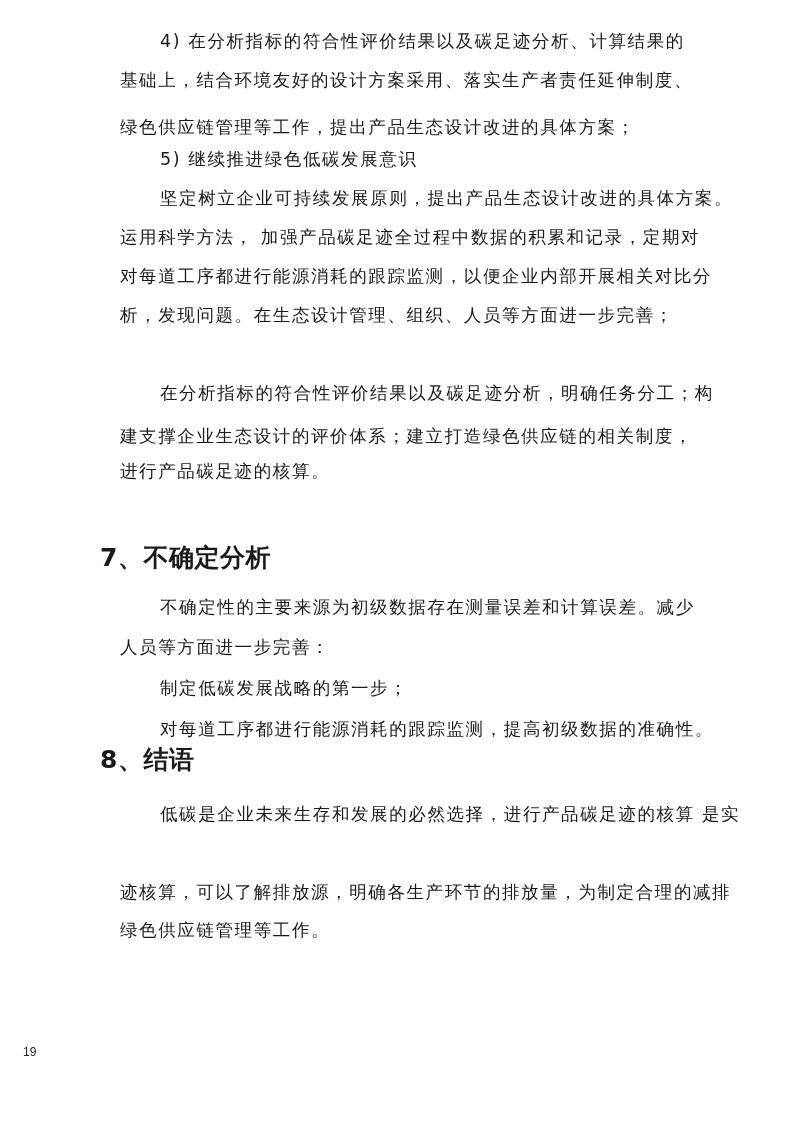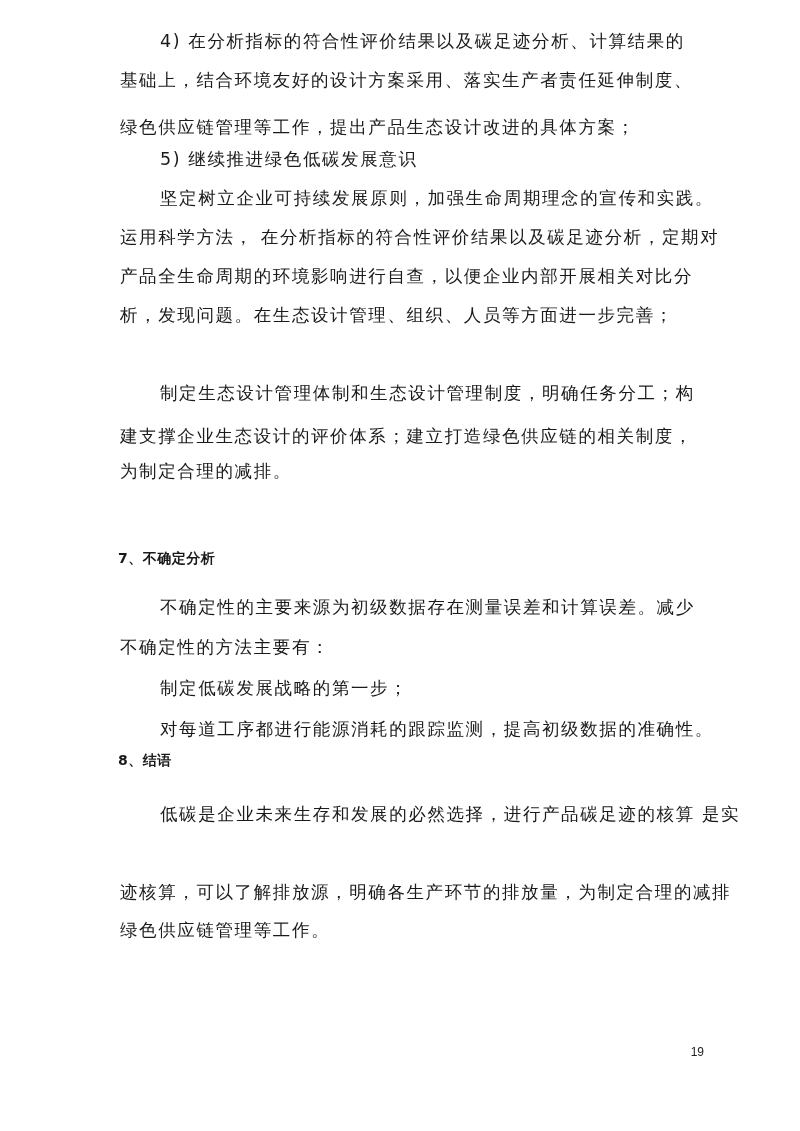--- a/index.html
+++ b/index.html
@@ -2,47 +2,47 @@
 <html><head>
 <meta charset="utf-8">
 <style>
   html, body { margin: 0; padding: 0; background: #ffffff; }
   body { width: 800px; height: 1131px; position: relative; overflow: hidden;
          font-family: "DejaVu Sans", "Liberation Sans", sans-serif; color: #1a1a1a; }
   .page { position: absolute; left: 0; top: 0; width: 800px; height: 1131px; background: #fff; }
   .line { position: absolute; left: 120px; width: 580px; font-size: 17.5px; line-height: 22px;
           white-space: nowrap; letter-spacing: 1.6px; }
   .indent { left: 160px; width: 540px; }
-  .heading { position: absolute; left: 118px; font-size: 14px; font-weight: bold; line-height: 24px;
+  .heading { position: absolute; left: 100px; font-size: 25px; font-weight: bold; line-height: 24px;
              white-space: nowrap; letter-spacing: 0.5px; }
-  .page-number { position: absolute; left: 0; width: 704px; top: 1045px; text-align: right;
-                 font-family: "Liberation Sans", sans-serif; font-size: 12px; color: #222; }
+  .page-number { position: absolute; left: 0; width: 704px; top: 1045px; text-align: left;
+                 font-family: "Liberation Sans", sans-serif; font-size: 12px; color: #222; padding-left: 23px; }
 </style>
 </head>
 <body>
 
 <div class="page">
 
   <div class="line indent" style="top:30px">4) 在分析指标的符合性评价结果以及碳足迹分析、计算结果的</div>
   <div class="line" style="top:69px">基础上，结合环境友好的设计方案采用、落实生产者责任延伸制度、</div>
   <div class="line" style="top:116px">绿色供应链管理等工作，提出产品生态设计改进的具体方案；</div>
 
   <div class="line indent" style="top:148px">5) 继续推进绿色低碳发展意识</div>
-  <div class="line indent" style="top:187px">坚定树立企业可持续发展原则，加强生命周期理念的宣传和实践。</div>
-  <div class="line" style="top:226px">运用科学方法， 在分析指标的符合性评价结果以及碳足迹分析，定期对</div>
-  <div class="line" style="top:265px">产品全生命周期的环境影响进行自查，以便企业内部开展相关对比分</div>
+  <div class="line indent" style="top:187px">坚定树立企业可持续发展原则，提出产品生态设计改进的具体方案。</div>
+  <div class="line" style="top:226px">运用科学方法， 加强产品碳足迹全过程中数据的积累和记录，定期对</div>
+  <div class="line" style="top:265px">对每道工序都进行能源消耗的跟踪监测，以便企业内部开展相关对比分</div>
   <div class="line" style="top:304px">析，发现问题。在生态设计管理、组织、人员等方面进一步完善；</div>
 
-  <div class="line indent" style="top:382px">制定生态设计管理体制和生态设计管理制度，明确任务分工；构</div>
+  <div class="line indent" style="top:382px">在分析指标的符合性评价结果以及碳足迹分析，明确任务分工；构</div>
   <div class="line" style="top:425px">建支撑企业生态设计的评价体系；建立打造绿色供应链的相关制度，</div>
-  <div class="line" style="top:460px">为制定合理的减排。</div>
+  <div class="line" style="top:460px">进行产品碳足迹的核算。</div>
 
   <div class="heading" style="top:546px">7、不确定分析</div>
   <div class="line indent" style="top:596px">不确定性的主要来源为初级数据存在测量误差和计算误差。减少</div>
-  <div class="line" style="top:636px">不确定性的方法主要有：</div>
+  <div class="line" style="top:636px">人员等方面进一步完善：</div>
   <div class="line indent" style="top:677px">制定低碳发展战略的第一步；</div>
   <div class="line indent" style="top:718px">对每道工序都进行能源消耗的跟踪监测，提高初级数据的准确性。</div>
 
   <div class="heading" style="top:748px">8、结语</div>
   <div class="line indent" style="top:803px">低碳是企业未来生存和发展的必然选择，进行产品碳足迹的核算 是实</div>
   <div class="line" style="top:881px">迹核算，可以了解排放源，明确各生产环节的排放量，为制定合理的减排</div>
   <div class="line" style="top:919px">绿色供应链管理等工作。</div>
 
   <div class="page-number">19</div>
 </div>

